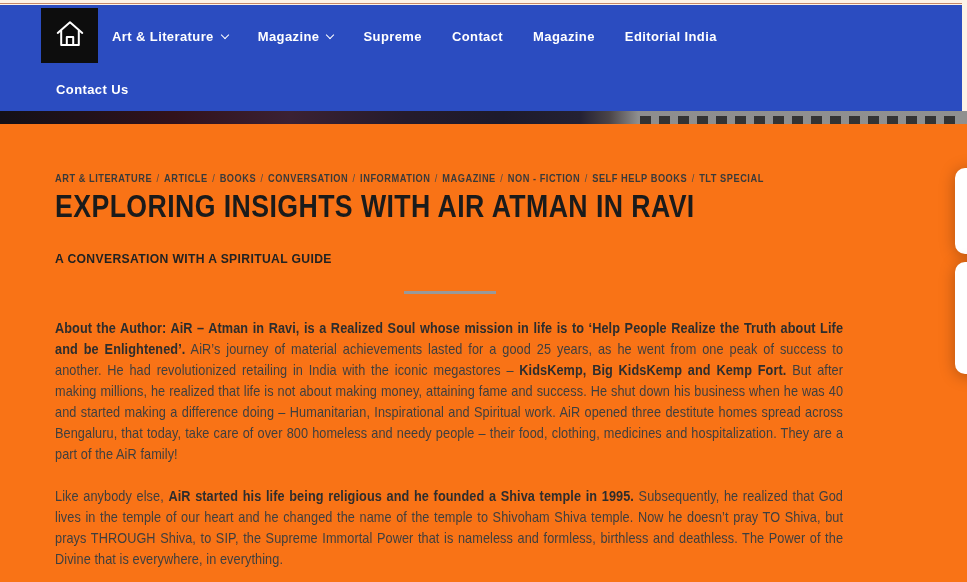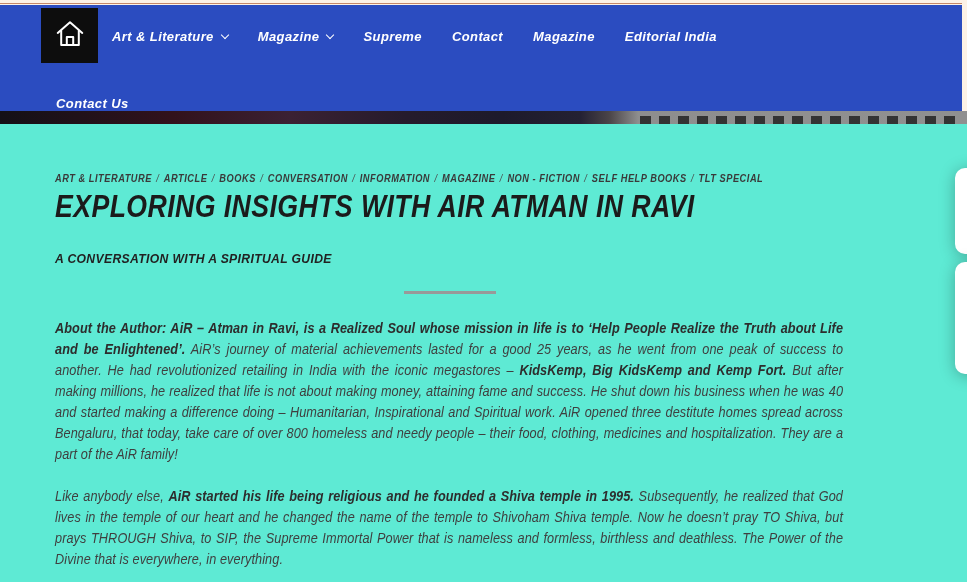--- a/index.html
+++ b/index.html
@@ -1,28 +1,28 @@
 <!DOCTYPE html>
 <html style="--topbar-bg: #fdf2e6; --topbar-line: #c5886a; --nav-bg: #2b4cc0; --crumb: #3a3a3a; --title: #1b1b1b; --body: #3f3f3f; --divider: #999999;"><head>
 <meta charset="utf-8">
 <style>
   * { margin:0; padding:0; box-sizing:border-box; }
   html,body { width:967px; height:582px; background:#ffffff; font-family:"Liberation Sans", sans-serif; }
-  #screen { position:relative; width:967px; height:582px; overflow:hidden; background:#5eead4;font-style:italic; }
+  #screen { position:relative; width:967px; height:582px; overflow:hidden; background:#f97316; }
 
   
   .topbar { position:absolute; left:0; top:0; width:967px; height:5px; background:var(--topbar-bg,#fdf2e6); }
   .topbar-line { position:absolute; left:0; top:3px; width:967px; height:1px; background:var(--topbar-line,#c5886a); }
   .right-cream { position:absolute; right:0; top:0; width:5px; height:111px; background:var(--topbar-bg,#fdf2e6); }
 
   
   .navbar { position:absolute; left:0; top:5px; width:962px; height:106px; background:var(--nav-bg,#2b4cc0); }
   .home-block { position:absolute; left:41px; top:3px; width:57px; height:55px; background:#0d0d0d; display:flex; align-items:center; justify-content:center; cursor:pointer; }
   .nav-row1 { position:absolute; left:112px; top:0; height:62px; display:flex; align-items:center; gap:30px; }
-  .nav-row2 { position:absolute; left:56px; top:62px; height:44px; display:flex; align-items:flex-end; gap:30px; }
+  .nav-row2 { position:absolute; left:56px; top:62px; height:44px; display:flex; align-items:center; gap:30px; }
   .nav-item { color:#fff; font-size:13px; font-weight:700; letter-spacing:0.4px; white-space:nowrap; display:flex; align-items:center; cursor:pointer; }
   .chev { display:inline-block; width:6px; height:6px; border-right:1.7px solid #fff; border-bottom:1.7px solid #fff; transform:rotate(45deg); margin-left:8px; margin-top:-3px; }
 
   
   .hero-strip { position:absolute; left:0; top:111px; width:967px; height:13px;
     background:linear-gradient(90deg,#141016 0%,#201119 8%,#32121c 18%,#3b2133 30%,#251b2c 42%,#1d1a2b 52%,#242133 60%,#4a4448 63%,#8e8e8e 66%,#909090 100%); }
   .hero-marks { position:absolute; left:640px; right:6px; top:5px; height:8px;
     background:repeating-linear-gradient(90deg, rgba(35,35,35,0.85) 0 11px, rgba(144,144,144,0) 11px 19px); }
 
   

